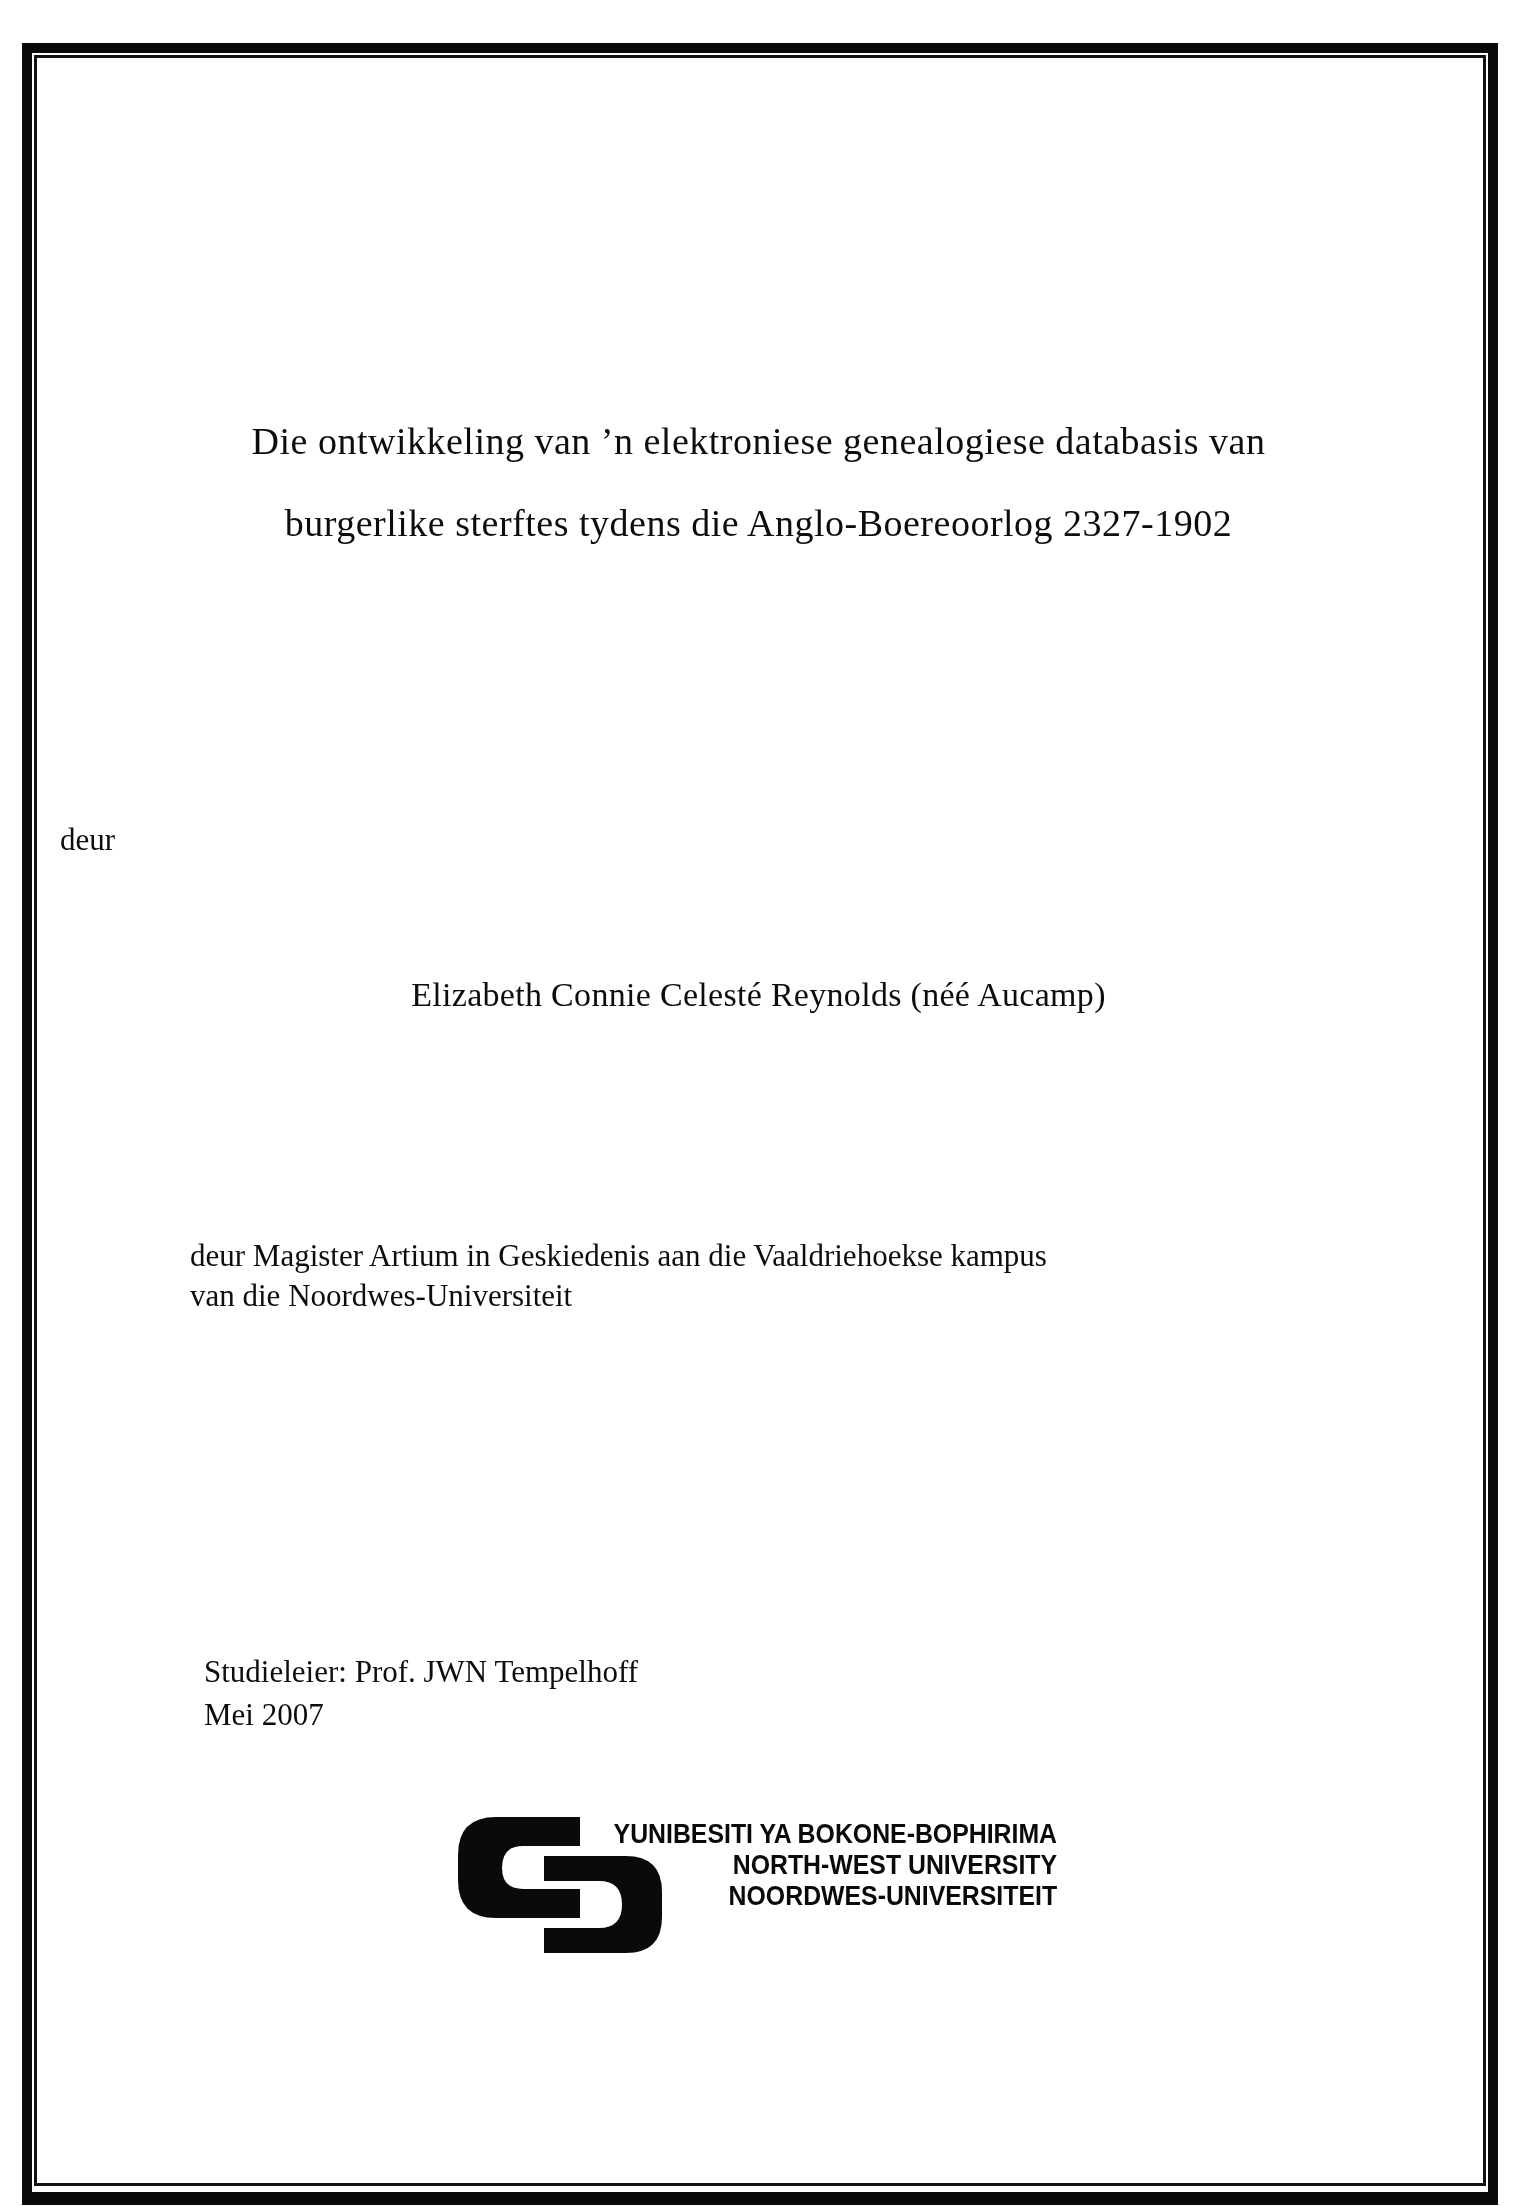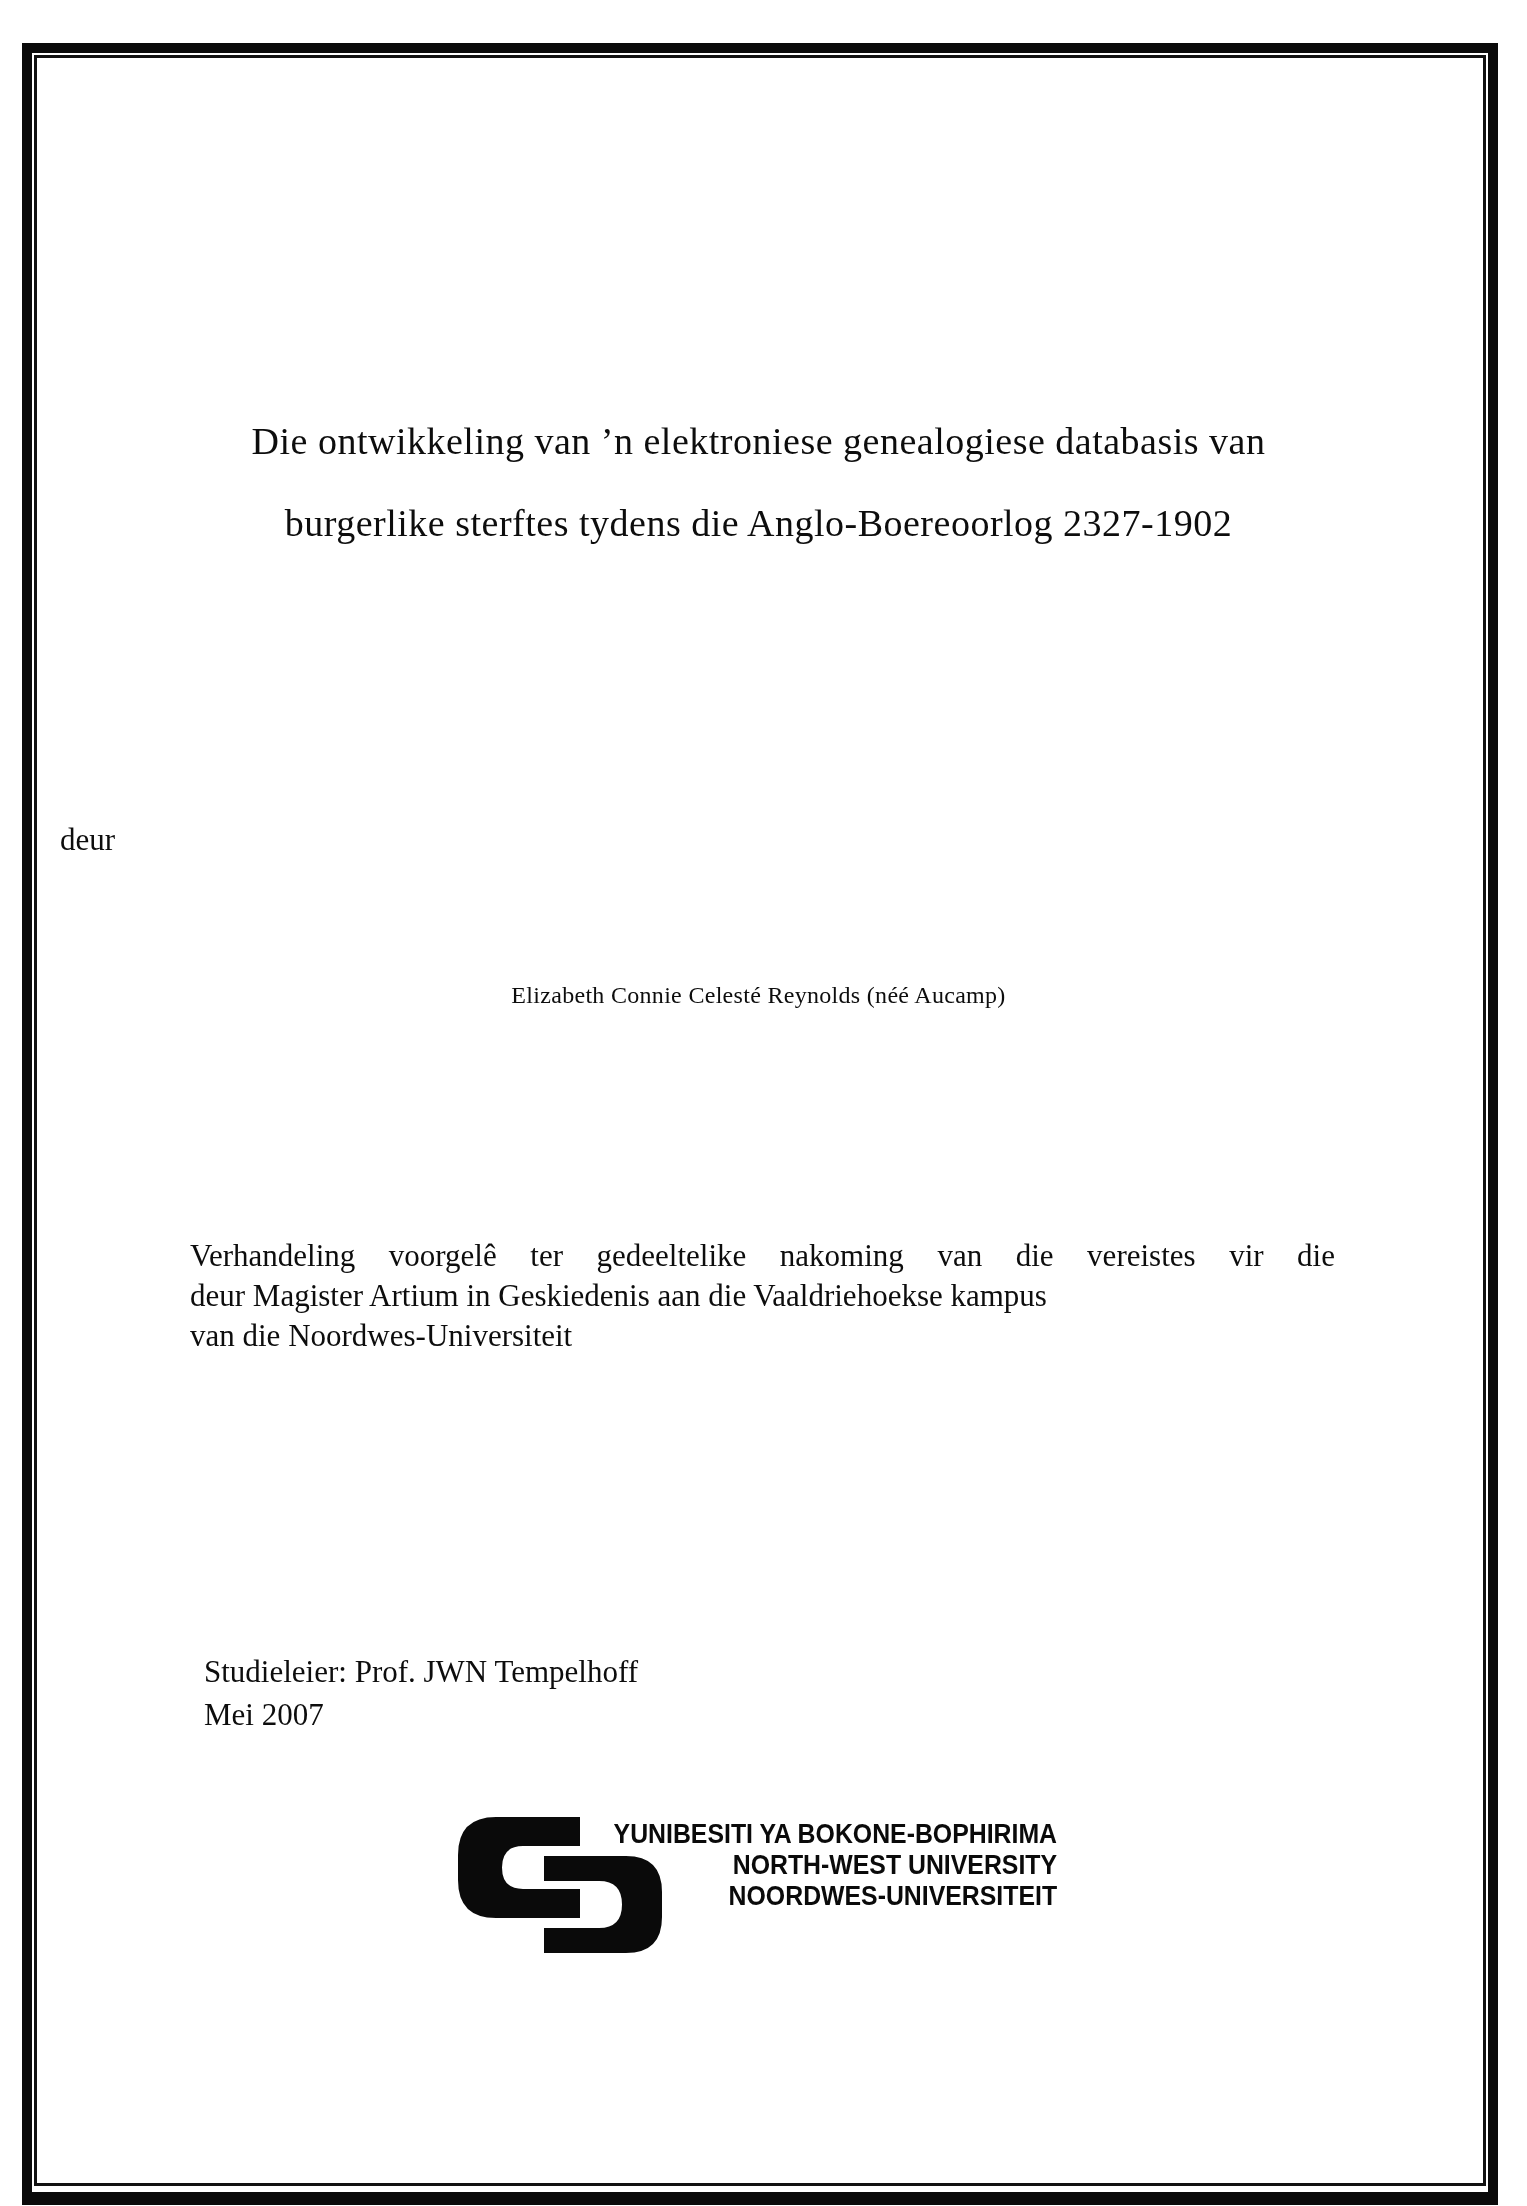--- a/index.html
+++ b/index.html
@@ -32,21 +32,21 @@
     white-space:nowrap;
   }
   .byline {
     left:60px; right:70px; top:800px;
     text-align:left;
     font-size:31px; line-height:40px;
   }
   .author {
     left:60px; right:70px; top:952px;
     text-align:center;
-    font-size:24px; line-height:46px;
+    font-size:34px; line-height:46px;
     letter-spacing:0.3px;
   }
   .submission {
     left:190px; width:1145px; top:1216px;
     font-size:31px; line-height:40px;
   }
   .submission .justified {
     text-align:justify;
     text-align-last:justify;
   }
@@ -83,21 +83,20 @@
   <div class="abs title">
     <div>Die ontwikkeling van ’n elektroniese genealogiese databasis van</div>
     <div>burgerlike sterftes tydens die Anglo-Boereoorlog 2327-1902</div>
   </div>
 
   <div class="abs byline">deur</div>
 
   <div class="abs author">Elizabeth Connie Celesté Reynolds (néé Aucamp)</div>
 
   <div class="abs submission">
-    <div class="justified">Verhandeling voorgelê ter gedeeltelike nakoming van die vereistes vir die</div>
     <div><span>deur </span><span class="italic">Magister Artium</span><span> in Geskiedenis aan die Vaaldriehoekse kampus</span></div>
     <div>van die Noordwes-Universiteit</div>
   </div>
 
   <div class="abs supervisor-block">
     <div>Studieleier: Prof. JWN Tempelhoff</div>
     <div>Mei 2007</div>
   </div>
 
   <svg class="abs logo-mark" viewBox="0 0 206 138" xmlns="http://www.w3.org/2000/svg" aria-hidden="true">

